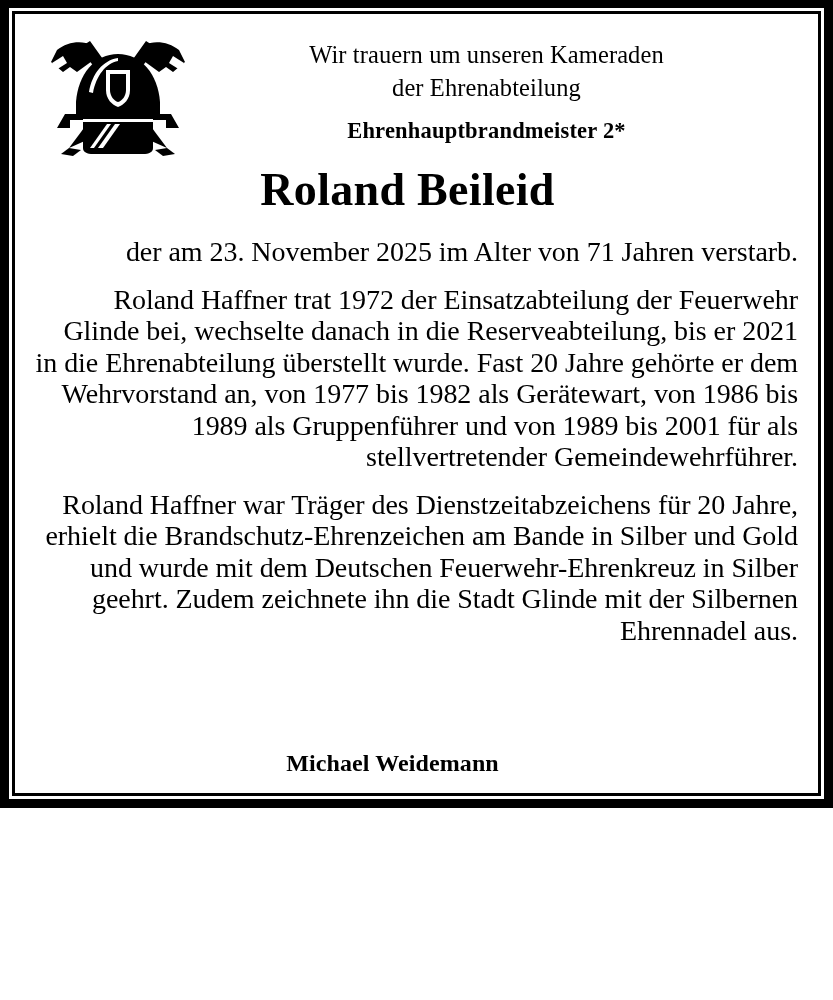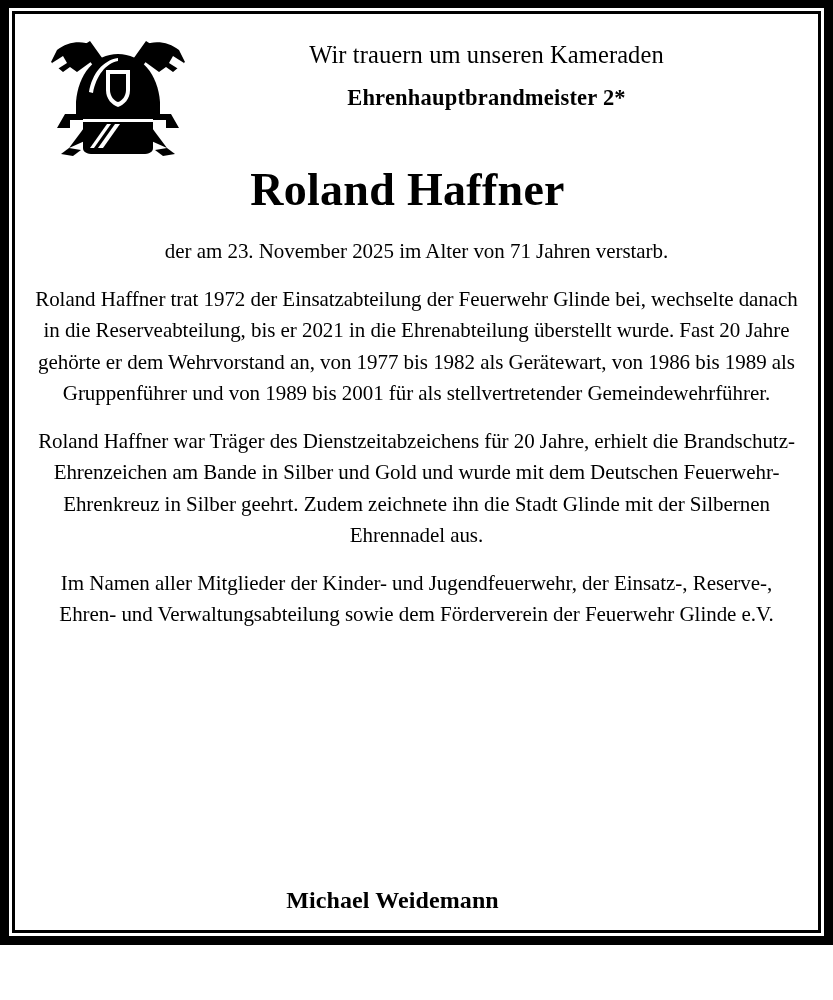--- a/index.html
+++ b/index.html
@@ -13,21 +13,21 @@
     overflow: hidden;
     font-family: "Liberation Serif", "DejaVu Serif", serif;
     color: #000000;
   }
 
   
   .notice-outer {
     position: relative;
     box-sizing: border-box;
     width: 833px;
-    height: 945px;
+    height: 808px;
     background: #000000;
     padding: 8px 9px 9px 9px;
   }
   .notice-gap {
     box-sizing: border-box;
     width: 100%;
     height: 100%;
     background: #ffffff;
     padding: 3px;
   }
@@ -87,23 +87,23 @@
     letter-spacing: 0.3px;
   }
 
   
   .body-copy {
     margin-top: 18px;
     flex: 1 1 auto;
   }
   .body-copy p {
     margin: 0 0 16px 0;
-    font-size: 21px;
+    font-size: 28px;
     line-height: 31.5px;
-    text-align: center;
+    text-align: right;
     letter-spacing: -0.05px;
   }
   .body-copy p:last-child { margin-bottom: 0; }
 
   
   .signatures {
     display: flex;
     justify-content: center;
     gap: 48px;
     margin-top: 16px;
@@ -165,32 +165,32 @@
               <path d="M55 112 L72 88 L77 88 L60 112 Z" fill="#ffffff"></path>
               <path d="M47 112 L64 88 L68 88 L51 112 Z" fill="#ffffff"></path>
 
               <path d="M40 83 L110 83 L110 86 L40 86 Z" fill="#ffffff"></path>
             </g>
           </svg>
         </div>
 
         <div class="headline-block">
           <div class="mourn-line">Wir trauern um unseren Kameraden</div>
+          <div class="mourn-line">der Ehrenabteilung</div>
           <div class="rank">Ehrenhauptbrandmeister 2*</div>
         </div>
 
       </div>
 
-      <div class="deceased-name">Roland Haffner</div>
+      <div class="deceased-name">Roland Beileid</div>
 
       <div class="body-copy">
         <p>der am 23. November 2025 im Alter von 71 Jahren verstarb.</p>
         <p>Roland Haffner trat 1972 der Einsatzabteilung der Feuerwehr Glinde bei, wechselte danach in die Reserveabteilung, bis er 2021 in die Ehrenabteilung überstellt wurde. Fast 20 Jahre gehörte er dem Wehrvorstand an, von 1977 bis 1982 als Gerätewart, von 1986 bis 1989 als Gruppenführer und von 1989 bis 2001 für als stellvertretender Gemeindewehrführer.</p>
         <p>Roland Haffner war Träger des Dienstzeitabzeichens für 20 Jahre, erhielt die Brandschutz-Ehrenzeichen am Bande in Silber und Gold und wurde mit dem Deutschen Feuerwehr-Ehrenkreuz in Silber geehrt. Zudem zeichnete ihn die Stadt Glinde mit der Silbernen Ehrennadel aus.</p>
-        <p>Im Namen aller Mitglieder der Kinder- und Jugendfeuerwehr, der Einsatz-, Reserve-, Ehren- und Verwaltungsabteilung sowie dem Förderverein der Feuerwehr Glinde e.V.</p>
       </div>
 
       <div class="signatures">
         <div class="signature">
           <div class="sig-name">Michael Weidemann</div>
         </div>
         <div class="signature">
         </div>
       </div>
 

